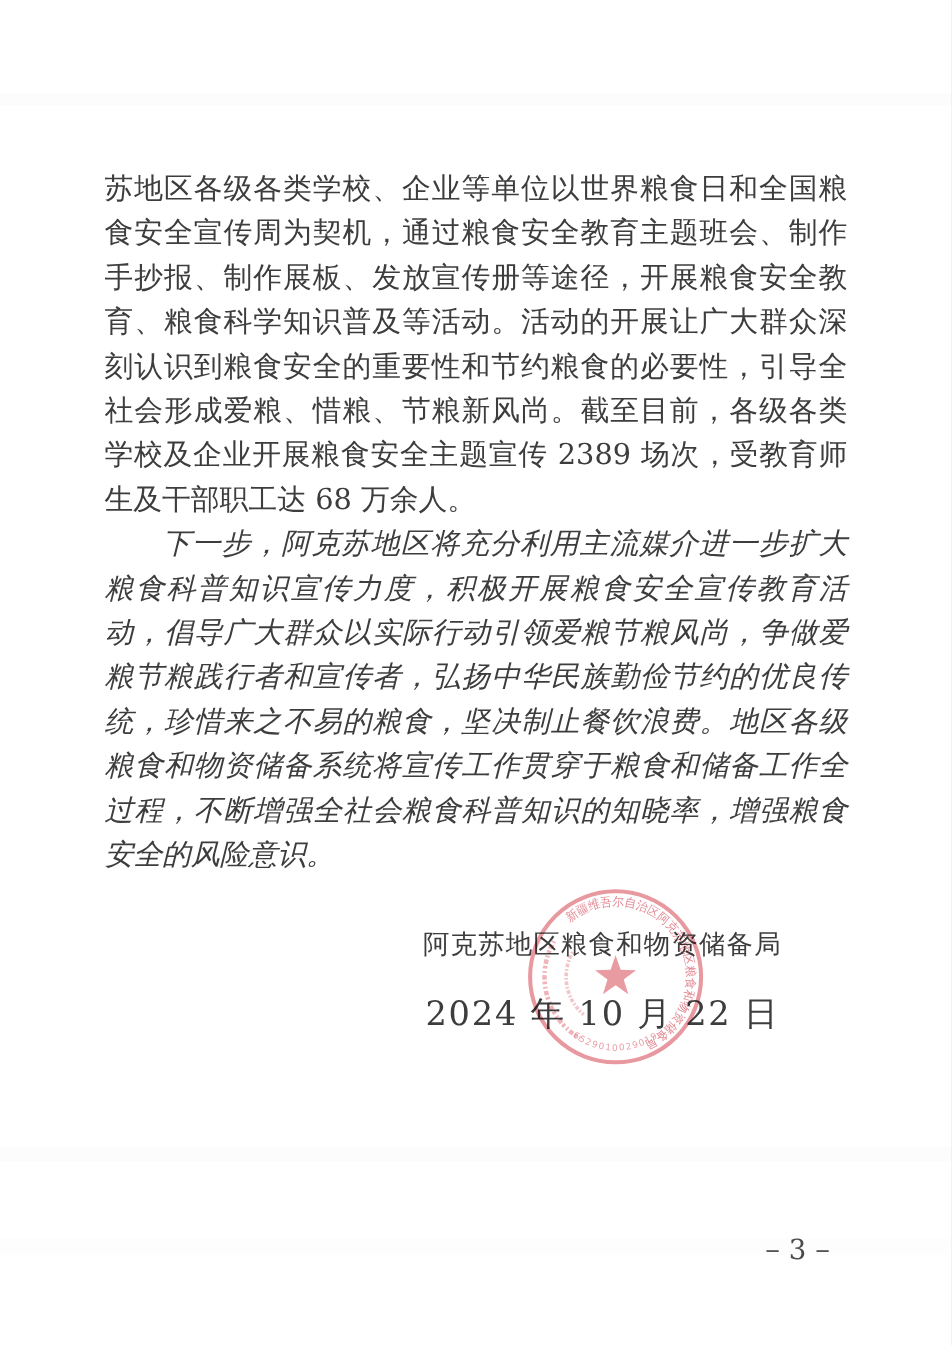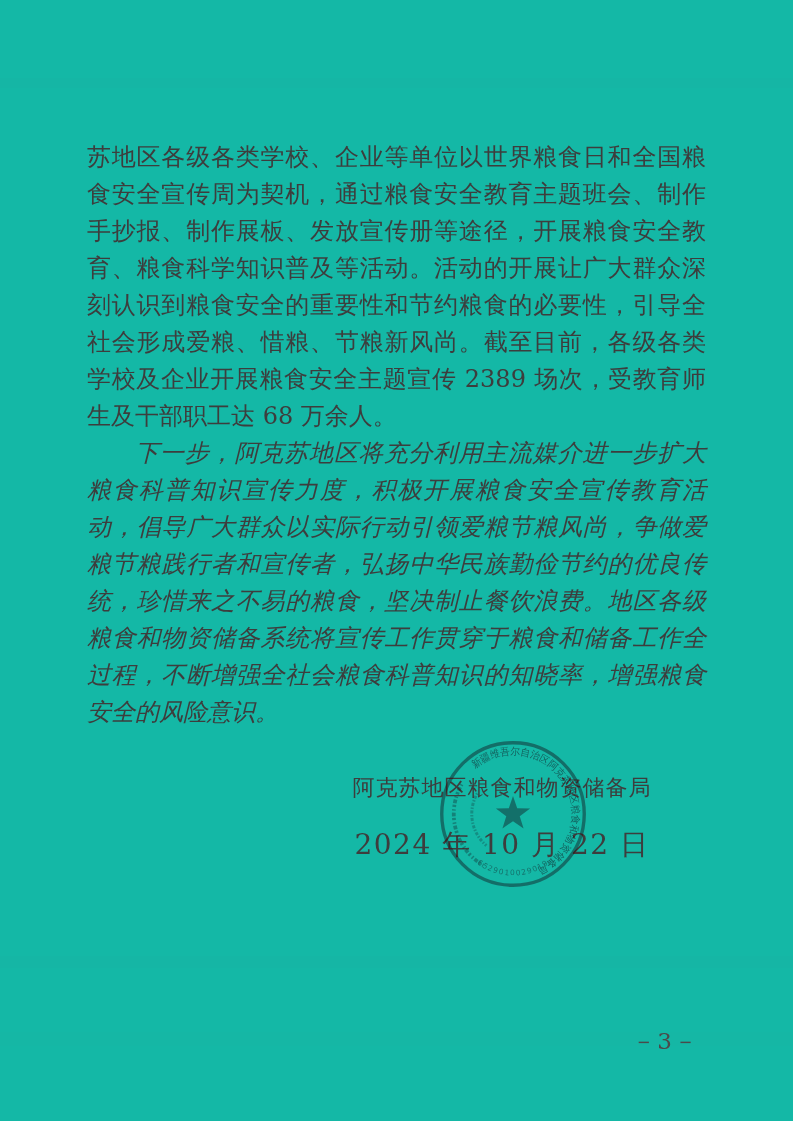--- a/index.html
+++ b/index.html
@@ -1,20 +1,20 @@
 <!DOCTYPE html>
 <html><head>
 <meta charset="utf-8">
 <style>
   html,body{margin:0;padding:0;background:#e8e8e8;}
   .page{
     position:relative;
     width:793px;height:1121px;
     margin:0 auto;
-    background:#14b8a6;
+    background:#ffffff;
     overflow:hidden;
     font-family:"DejaVu Serif","Liberation Serif",serif;
   }
   
   .scan-band{position:absolute;left:0;width:100%;background:rgba(120,120,130,0.02);pointer-events:none;}
   .band-1{top:78px;height:10px;}
   .band-2{top:956px;height:12px;}
   .band-3{top:1032px;height:14px;background:rgba(120,120,130,0.015);}
 
   .body-text{

